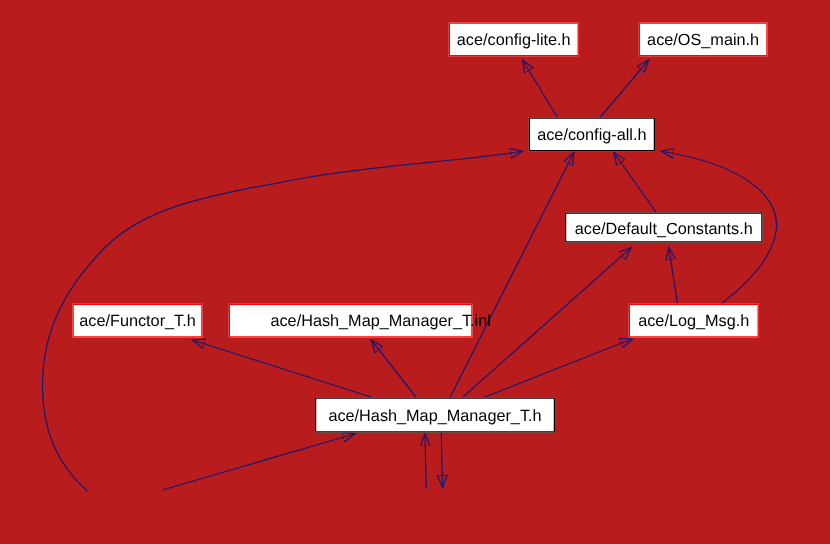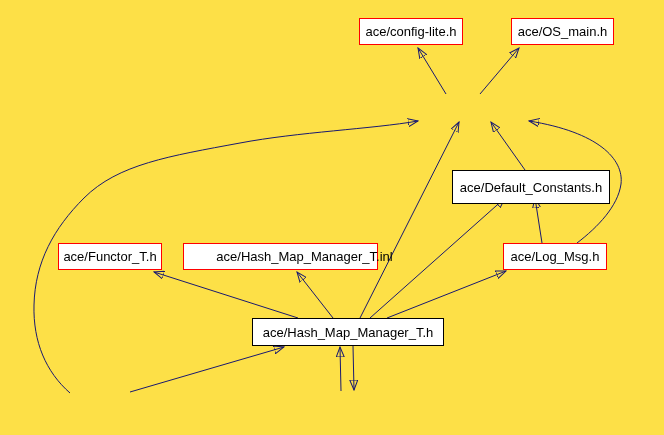--- a/index.html
+++ b/index.html
@@ -4,21 +4,21 @@
 <style>
   html, body {
     margin: 0;
     padding: 0;
     background: #ffffff;
   }
   .canvas {
     position: relative;
     width: 664px;
     height: 435px;
-    background: #fde047;
+    background: #b91c1c;
     font-family: "Liberation Sans", sans-serif;
     overflow: hidden;
   }
   .edges-svg {
     position: absolute;
     left: 0;
     top: 0;
     width: 664px;
     height: 435px;
   }
@@ -74,22 +74,23 @@
     <path d="M70,393 C46,372 33,342 34,305 C35,262 54,228 84,198 C118,164 170,156 240,143 C298,132 372,129 418,121" marker-end="url(#arrow)"></path>
     <path d="M130,392 L284,347" marker-end="url(#arrow)"></path>
     <path d="M341,391 L340,347" marker-end="url(#arrow)"></path>
     <path d="M353,346 L354,390" marker-end="url(#arrow)"></path>
   </svg>
 
   <div class="node red" style="left:359px; top:18px; width:104px; height:27px;">ace/config-lite.h</div>
 
   <div class="node red" style="left:485px; top:18px; width:103px; height:27px;margin-left:26px;">ace/OS_main.h</div>
 
+  <div class="node" style="left:423px; top:94px; width:101px; height:27px;">ace/config-all.h</div>
 
-  <div class="node" style="left:452px; top:170px; width:158px; height:34px;">ace/Default_Constants.h</div>
+  <div class="node" style="left:452px; top:170px; width:158px; height:24px;">ace/Default_Constants.h</div>
 
   <div class="node red" style="left:58px; top:243px; width:104px; height:27px;text-align:center;">ace/Functor_T.h</div>
 
   <div class="node red" style="left:183px; top:243px; width:195px; height:27px;padding-left:48px;">ace/Hash_Map_Manager_T.inl</div>
 
   <div class="node" style="left:252px; top:318px; width:192px; height:28px;">ace/Hash_Map_Manager_T.h</div>
 
   <div class="node red" style="left:503px; top:243px; width:104px; height:27px;">ace/Log_Msg.h</div>
 
 

